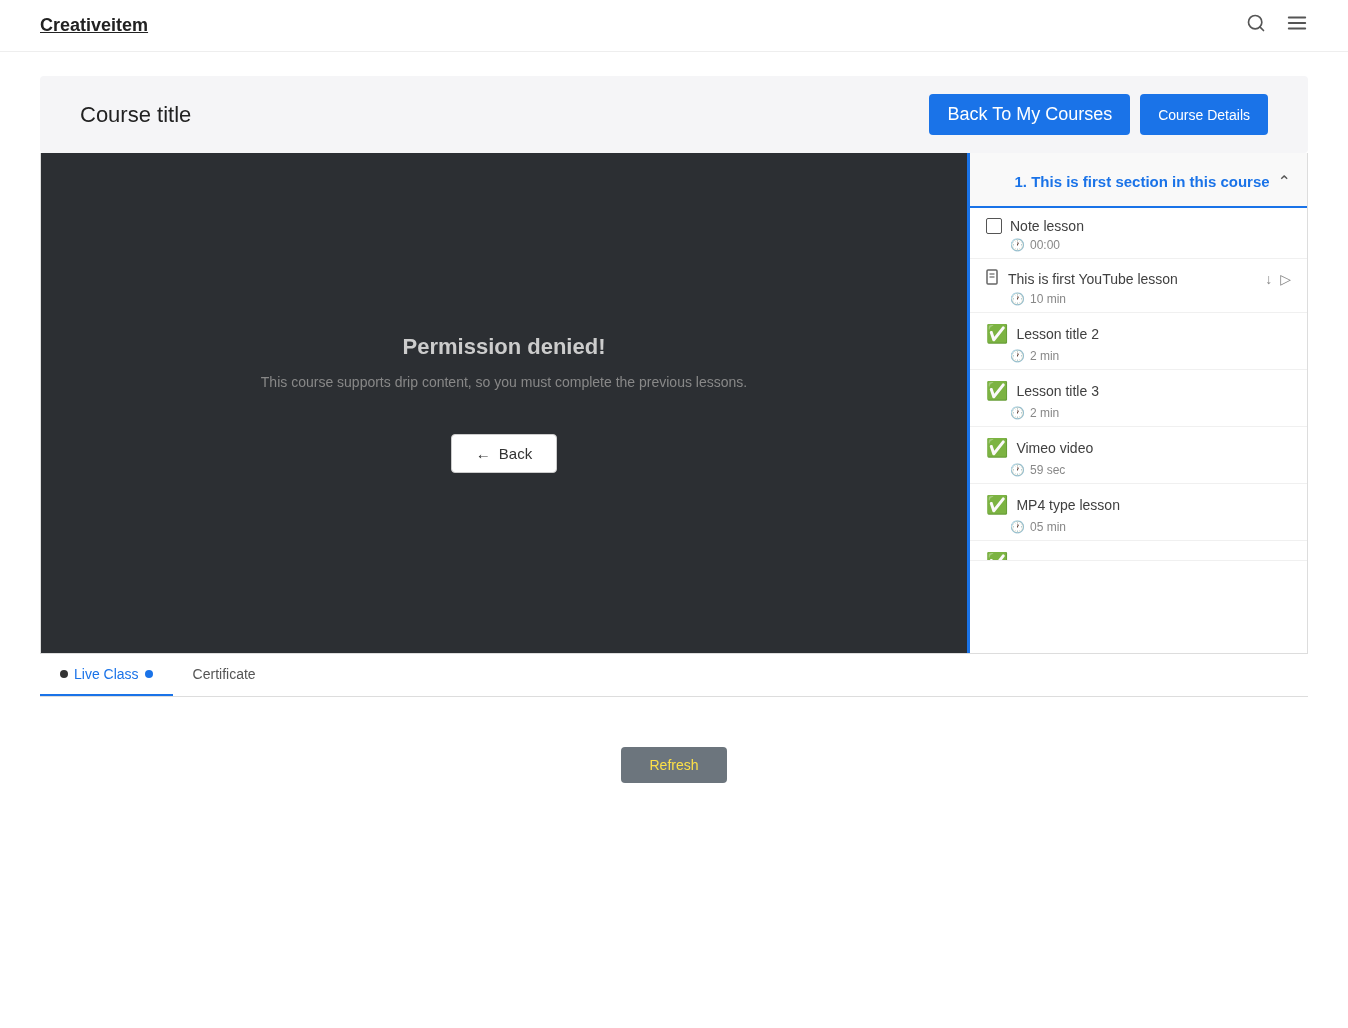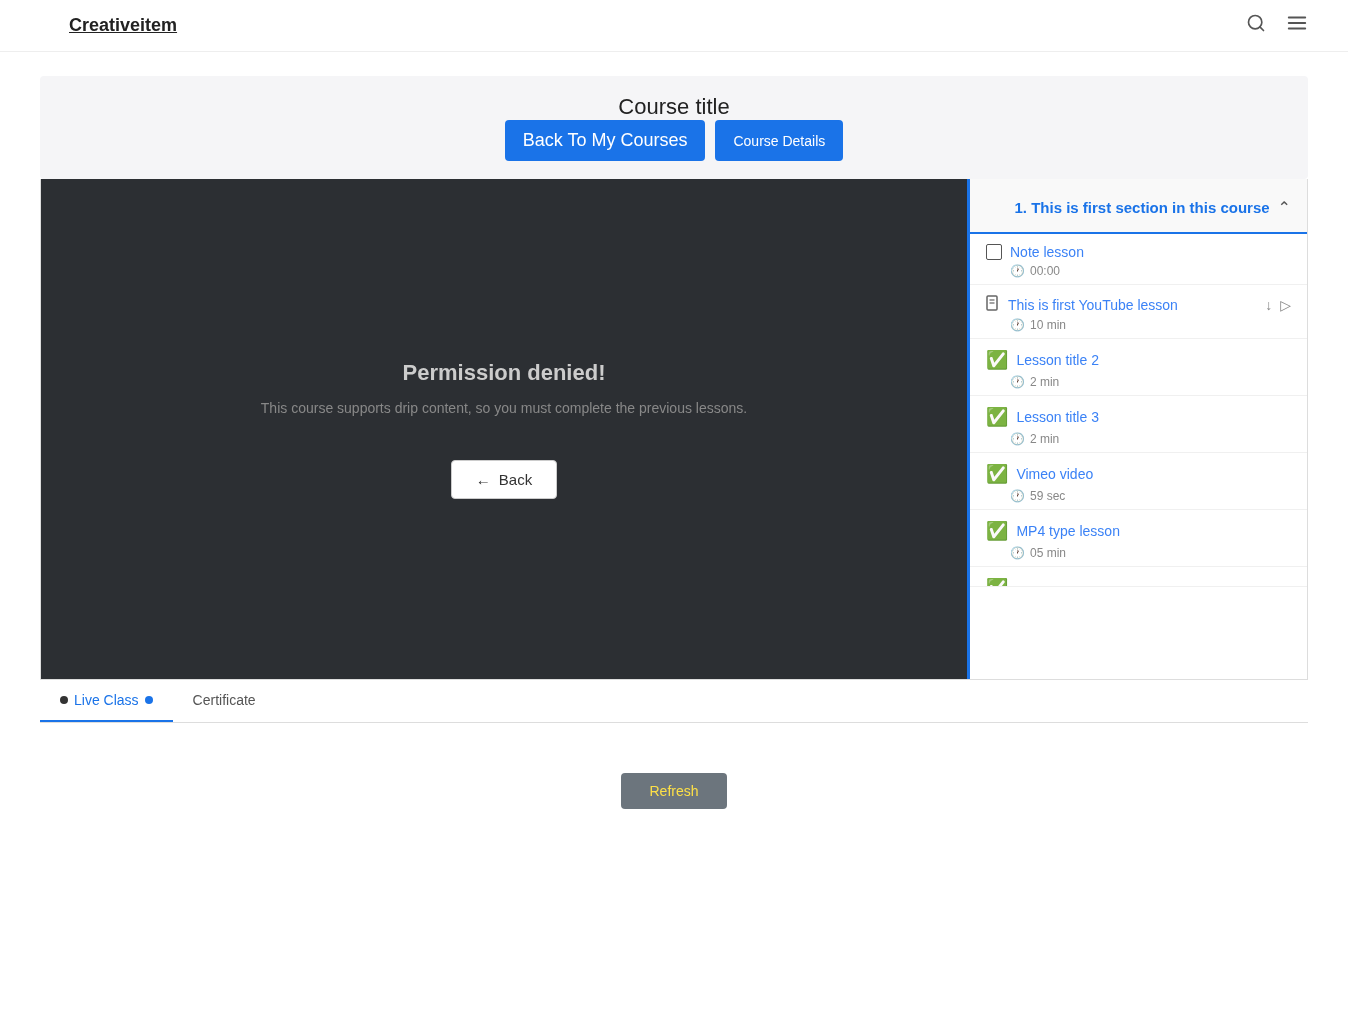--- a/index.html
+++ b/index.html
@@ -13,21 +13,20 @@
       padding: 12px 40px;
       border-bottom: 1px solid #eee;
       background: #fff;
     }
     .header-logo {
       font-size: 18px;
       font-weight: 600;
       text-decoration: underline;
       color: #222;
       cursor: pointer;
-      margin-left: 29px;
     }
     .header-icons {
       display: flex;
       gap: 20px;
       align-items: center;
     }
     .header-icon {
       font-size: 20px;
       color: #555;
       cursor: pointer;
@@ -35,21 +34,20 @@
 
     
     .course-header {
       display: flex;
       align-items: center;
       justify-content: space-between;
       background: #f5f5f7;
       padding: 18px 40px;
       margin: 24px 40px 0 40px;
       border-radius: 4px;
-      flex-direction: column;
     }
     .course-title {
       font-size: 22px;
       font-weight: 500;
       color: #222;
     }
     .course-header-buttons {
       display: flex;
       gap: 10px;
     }
@@ -173,21 +171,21 @@
       border: 1.5px solid #555;
       border-radius: 2px;
       display: inline-block;
     }
     .lesson-icon-doc {
       color: #666;
       font-size: 15px;
     }
     .lesson-title {
       font-size: 14px;
-      color: #3b82f6;
+      color: #404040;
     }
     .lesson-actions {
       display: flex;
       gap: 8px;
       align-items: center;
     }
     .lesson-action-icon {
       color: #888;
       font-size: 14px;
       cursor: pointer;

